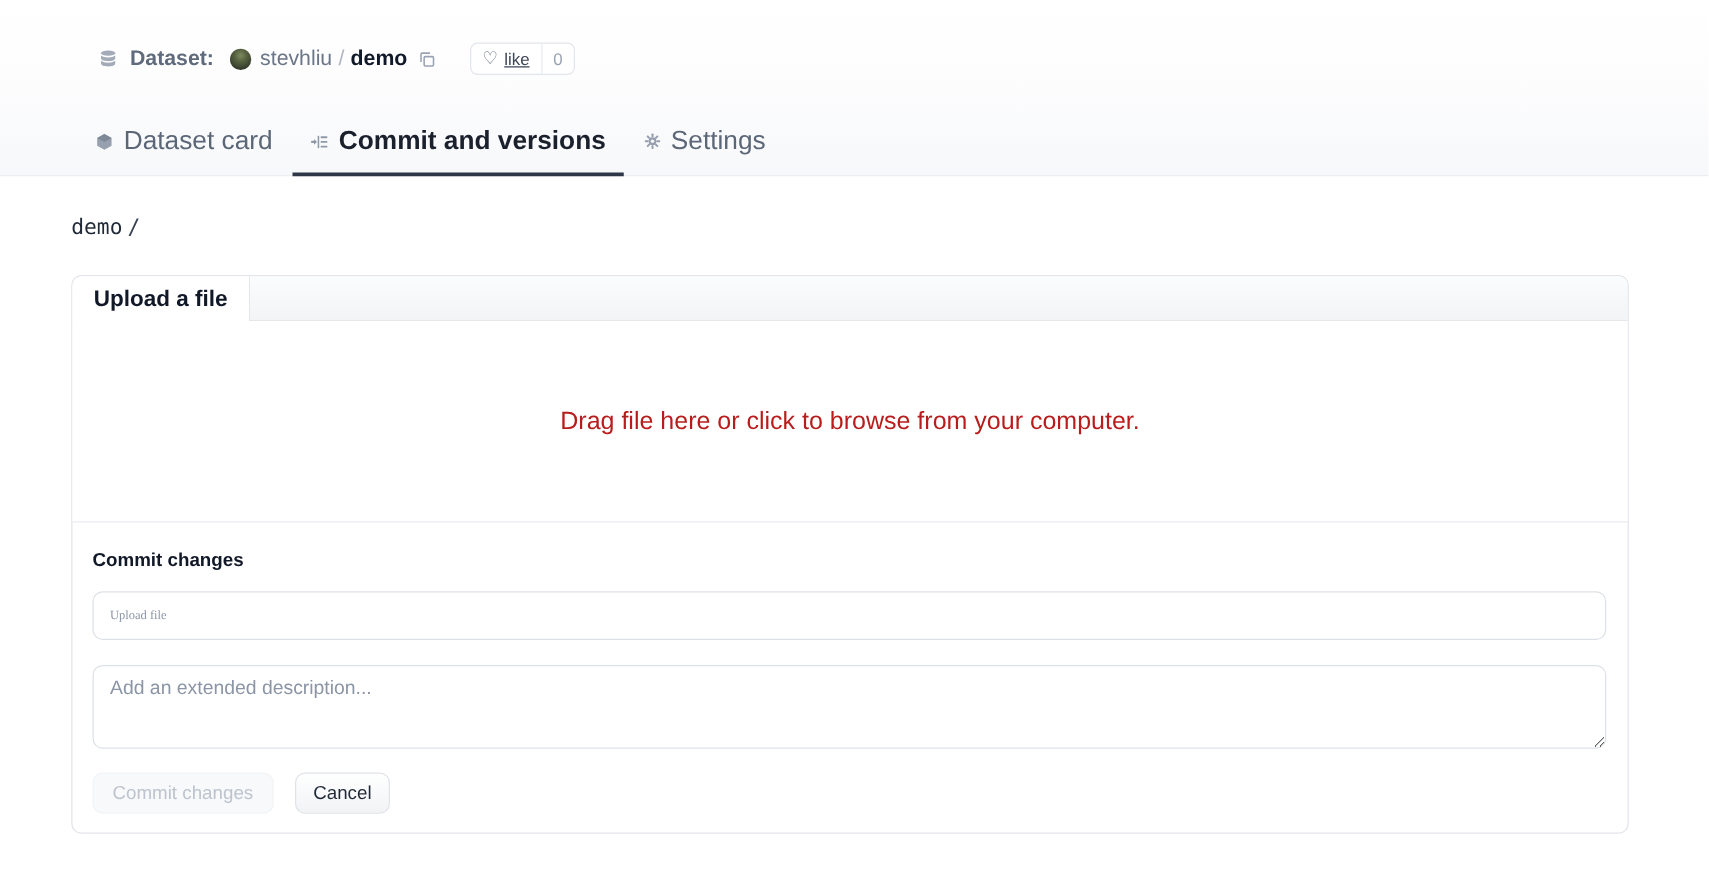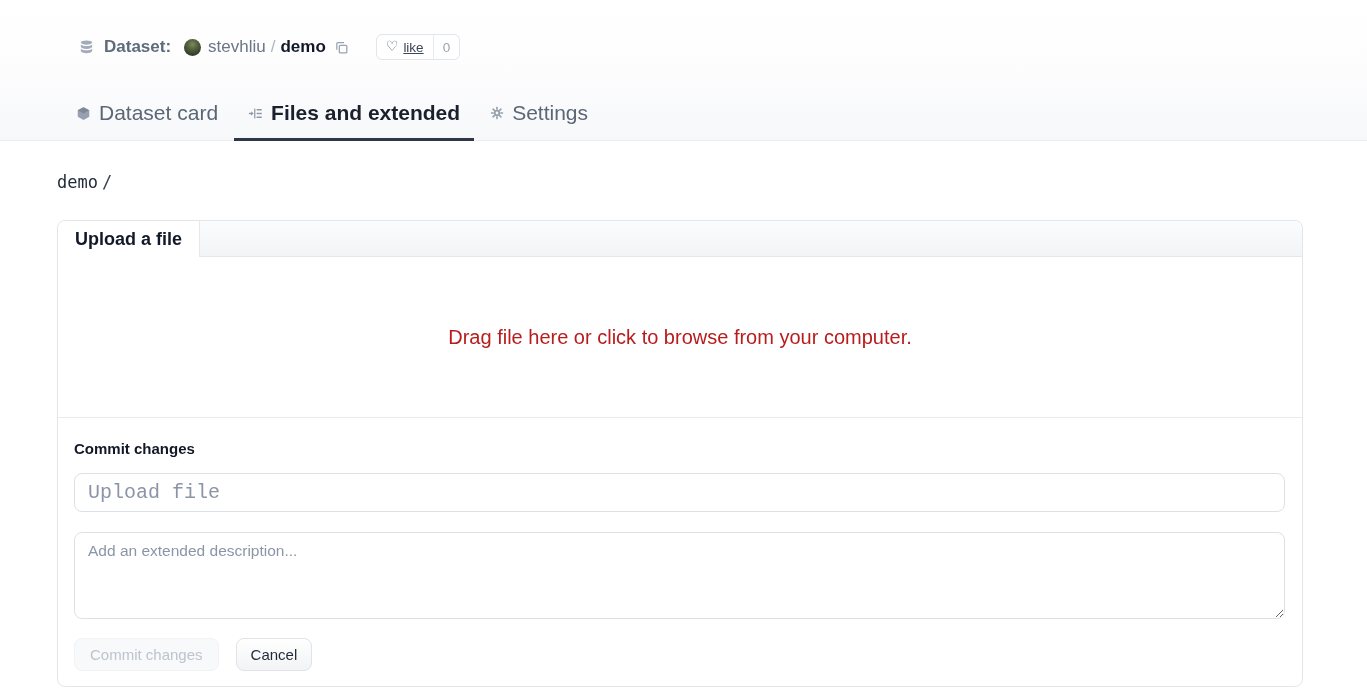--- a/index.html
+++ b/index.html
@@ -85,26 +85,26 @@
     height: 160px; display: flex; align-items: center; justify-content: center;
     cursor: pointer; background: #fff;
   }
   .dropzone-text { font-size: 20px; color: #b91c1c; }
 
   .commit-section { border-top: 1px solid #e9ebef; padding: 22px 17px 15px 16px; }
   .commit-heading { font-size: 15px; font-weight: 700; color: #111827; }
   .commit-summary-input {
     margin-top: 16px; width: 100%; height: 39px;
     border: 1px solid #dde1e6; border-radius: 8px;
-    padding: 0 13px; font-size: 20px; color: #1f2937;
-    font-family: Liberation Mono, monospace;
+    padding: 0 13px; font-size: 10px; color: #1f2937;
+    font-family: Liberation Serif, serif;
     outline: none; display: block;
   }
   .commit-desc-input {
-    margin-top: 20px; width: 100%; height: 87px;
+    margin-top: 20px; width: 100%; height: 67px;
     border: 1px solid #dde1e6; border-radius: 8px;
     padding: 9px 13px; font-size: 15.5px; color: #1f2937;
     font-family: "Liberation Sans", "DejaVu Sans", sans-serif;
     outline: none; display: block; resize: vertical;
   }
   .commit-summary-input::placeholder, .commit-desc-input::placeholder { color: #8c95a6; opacity: 1; }
 
   .btn-row { margin-top: 19px; display: flex; align-items: center; gap: 17px; }
   .btn {
     height: 33px; border-radius: 8px; font-size: 15px;
@@ -167,21 +167,21 @@
       <div class="tab active">
         <span class="ticon">
           <svg viewBox="0 0 24 24" width="15" height="15" fill="#8f99a8" aria-hidden="true">
             <path d="M1.5 10.7h3.6V8.4L9 12l-3.9 3.6v-2.3H1.5z"></path>
             <rect x="9.8" y="4" width="2" height="16" rx="0.6"></rect>
             <rect x="13.6" y="4.8" width="8.6" height="2.4" rx="0.7"></rect>
             <rect x="13.6" y="10.8" width="8.6" height="2.4" rx="0.7"></rect>
             <rect x="13.6" y="16.8" width="8.6" height="2.4" rx="0.7"></rect>
           </svg>
         </span>
-        <span>Files and extended</span>
+        <span>Commit and versions</span>
       </div>
       <div class="tab">
         <span class="ticon">
           <svg viewBox="0 0 24 24" width="14" height="14" aria-hidden="true">
             <g fill="#949ead">
               <circle cx="12" cy="12" r="5.4"></circle>
               <rect x="10.6" y="1.4" width="2.8" height="5.2" rx="1.1"></rect>
               <rect x="10.6" y="17.4" width="2.8" height="5.2" rx="1.1"></rect>
               <rect x="1.4" y="10.6" width="5.2" height="2.8" rx="1.1"></rect>
               <rect x="17.4" y="10.6" width="5.2" height="2.8" rx="1.1"></rect>

